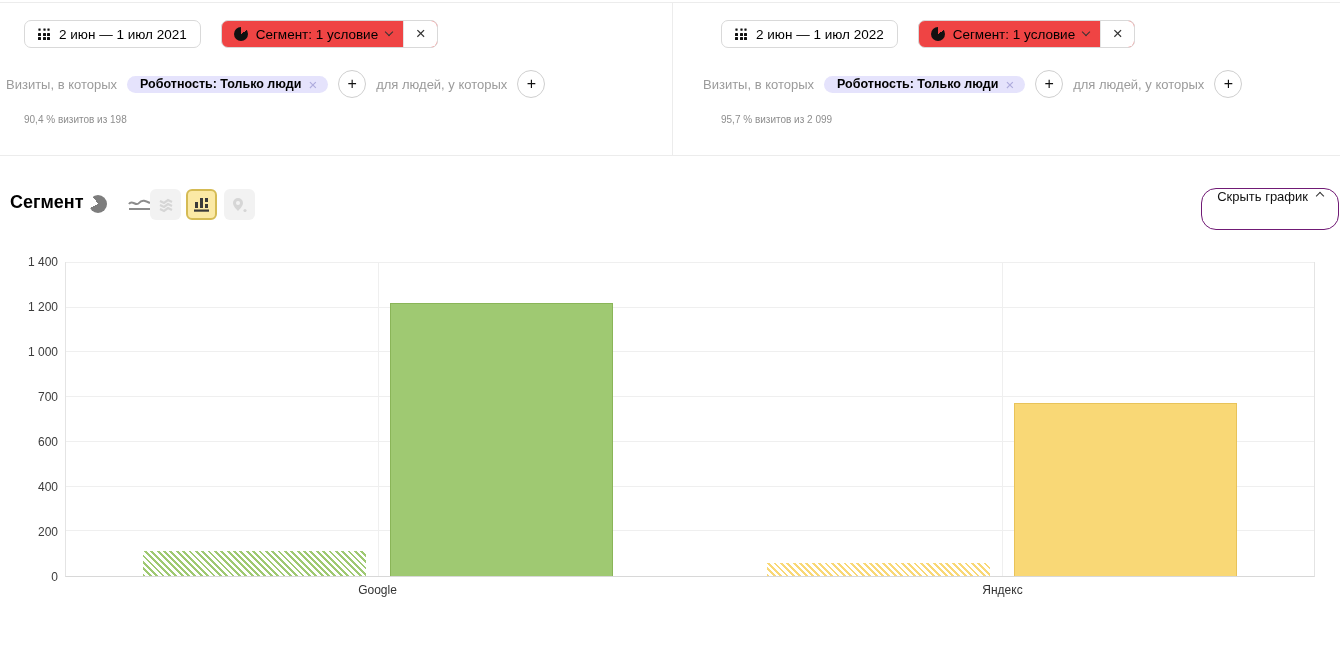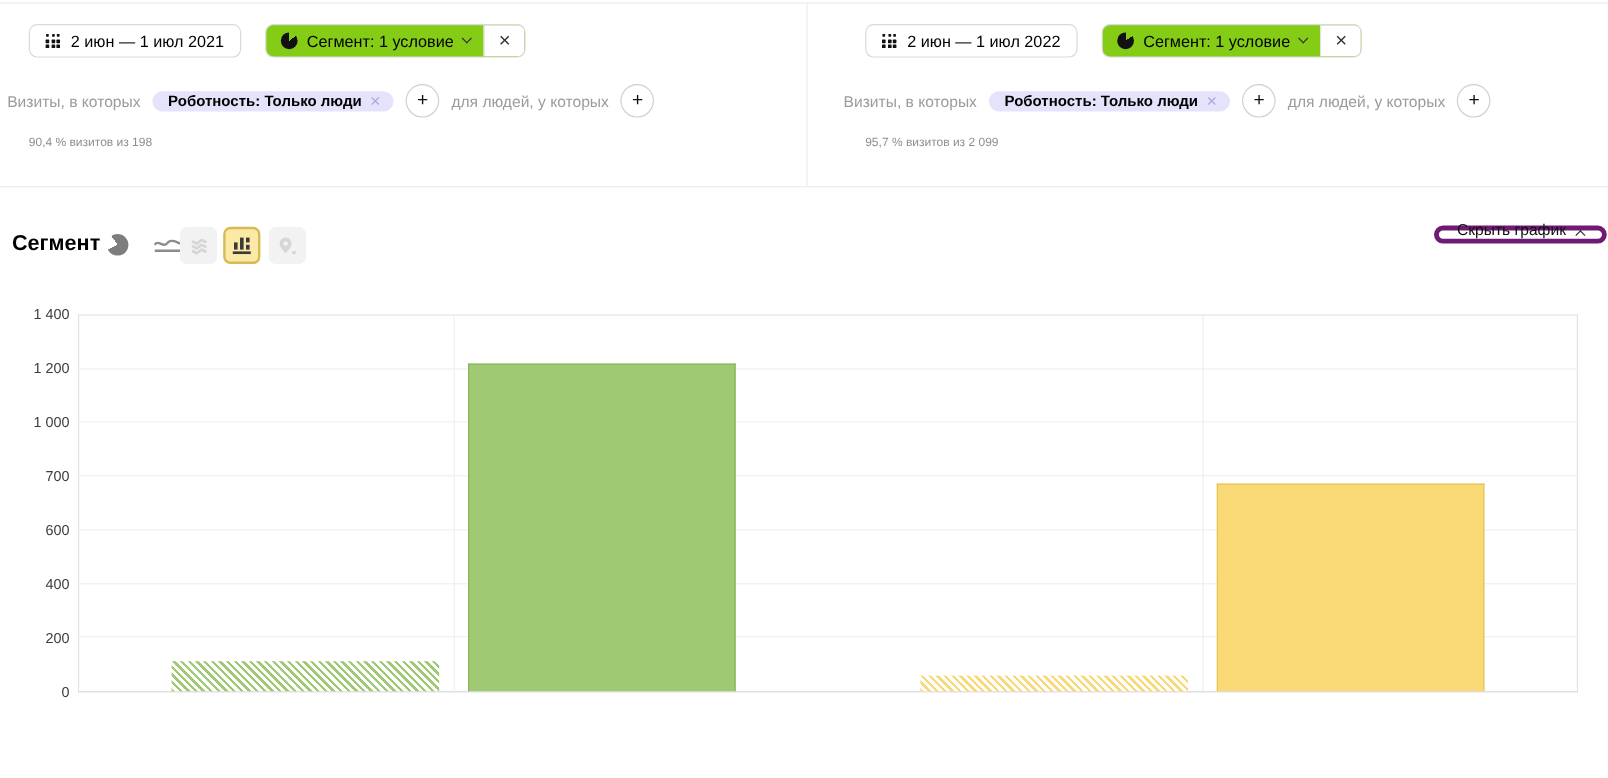--- a/index.html
+++ b/index.html
@@ -28,21 +28,21 @@
     padding: 0 13px; border: 1px solid #d9d9d9; border-radius: 7px;
     background: #fff; font-size: 13.5px; color: #000; cursor: pointer;
     font-family: inherit; white-space: nowrap; margin-left: 18px;
   }
   .cal-icon { display: grid; grid-template-columns: repeat(3, 3px); grid-auto-rows: 3px; gap: 1.5px; }
   .cal-icon i { background: #111; border-radius: 0.5px; }
   .cal-icon i.sm { transform: scale(.75); }
 
   .segment-group {
     display: inline-flex; align-items: stretch; height: 28px;
-    border: 1px solid #d9d9d9; border-radius: 7px; background: #84cc16; overflow: hidden;
+    border: 1px solid #d9d9d9; border-radius: 7px; background: #ef4444; overflow: hidden;
   }
   .segment-main { display: flex; align-items: center; gap: 8px; padding: 0 11px 0 12px; font-size: 13.5px; cursor: pointer; }
   .pie-glyph {
     width: 14px; height: 14px; border-radius: 50%;
     background: conic-gradient(from 0deg, transparent 0 55deg, #111 55deg 360deg);
   }
   .chev { width: 6px; height: 6px; border-right: 1.5px solid #333; border-bottom: 1.5px solid #333; display: inline-block; }
   .chev-down { transform: rotate(45deg); margin-top: -4px; }
   .chev-up { transform: rotate(-135deg); margin-top: 4px; }
   .segment-close {
@@ -71,23 +71,23 @@
   .type-box {
     position: absolute; top: 189px; width: 31px; height: 31px; border-radius: 6px;
     background: #f2f2f2; display: flex; align-items: center; justify-content: center; cursor: pointer;
   }
   .type-box.selected { background: #fbe9a5; border: 2px solid #d5bb54; }
   .tb-stacked { left: 150px; }
   .tb-bar { left: 186px; }
   .tb-map { left: 224px; }
 
   .hide-chart {
-    position: absolute; top: 188px; right: 1px; height: 15px; border-radius: 15px;
-    border: 4px solid #701a75; background: #fff; padding: 0 15px; font-size: 13px; color: #111;
-    display: inline-flex; align-items: flex-end; gap: 9px; cursor: pointer; font-family: inherit; white-space: nowrap;
+    position: absolute; top: 188px; right: 1px; height: 42px; border-radius: 15px;
+    border: 1px solid #701a75; background: #fff; padding: 0 15px; font-size: 13px; color: #111;
+    display: inline-flex; align-items: flex-start; gap: 9px; cursor: pointer; font-family: inherit; white-space: nowrap;
   }
 
   .y-axis { position: absolute; left: 0; top: 262px; width: 58px; height: 315px; }
   .y-tick-label { position: absolute; right: 0; font-size: 12px; color: #3c3c3c; line-height: 14px; white-space: nowrap; }
   .plot {
     position: absolute; left: 65px; top: 262px; width: 1250px; height: 315px;
     background: #fff; border: 1px solid #e4e4e4; border-bottom-color: #d8d8d8;
   }
   .gridline-h { position: absolute; left: 0; right: 0; height: 1px; background: #efefef; }
   .gridline-v { position: absolute; top: 0; bottom: 0; width: 1px; background: #efefef; }
@@ -233,13 +233,17 @@
       <div class="gridline-h" style="bottom: 71.4286%;"></div>
       <div class="gridline-h" style="bottom: 85.7143%;"></div>
       <div class="gridline-h" style="bottom: 100%;"></div>
       <div class="gridline-v" style="left: 25%;"></div>
       <div class="bar" style="width: 17.8%; left: 6.2%; height: 7.85714%; background-image: repeating-linear-gradient(45deg, rgb(159, 201, 114) 0px, rgb(159, 201, 114) 2px, rgb(255, 255, 255) 2px, rgb(255, 255, 255) 4.5px);"></div>
       <div class="bar" style="width: 17.8%; left: 26%; height: 87.1429%; background-color: rgb(159, 201, 114); border-left: 1px solid rgb(138, 181, 88); border-top: 1px solid rgb(138, 181, 88); border-right: 1px solid rgb(138, 181, 88);"></div>
       <div class="gridline-v" style="left: 75%;"></div>
       <div class="bar" style="width: 17.8%; left: 56.2%; height: 4.28571%; background-image: repeating-linear-gradient(45deg, rgb(249, 216, 118) 0px, rgb(249, 216, 118) 2px, rgb(255, 255, 255) 2px, rgb(255, 255, 255) 4.5px);"></div>
       <div class="bar" style="width: 17.8%; left: 76%; height: 55.3571%; background-color: rgb(249, 216, 118); border-left: 1px solid rgb(232, 195, 90); border-top: 1px solid rgb(232, 195, 90); border-right: 1px solid rgb(232, 195, 90);"></div>
     </div>
+  <div class="x-axis" id="x-axis">
+      <div class="x-tick-label" style="left: 25%;">Google</div>
+      <div class="x-tick-label" style="left: 75%;">Яндекс</div>
+    </div>
 </div>
 
 </body></html>

